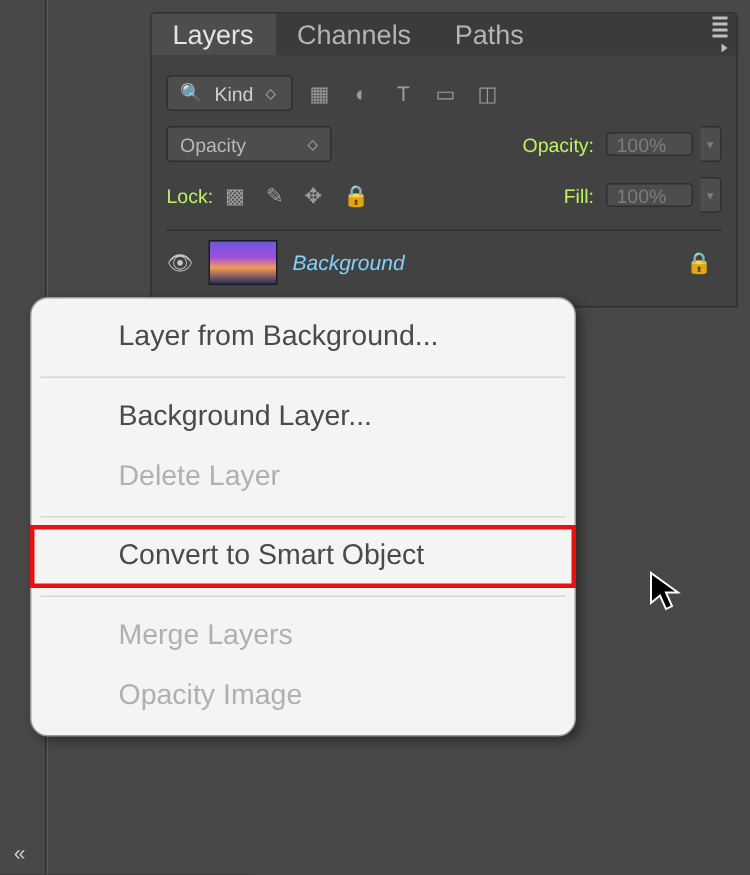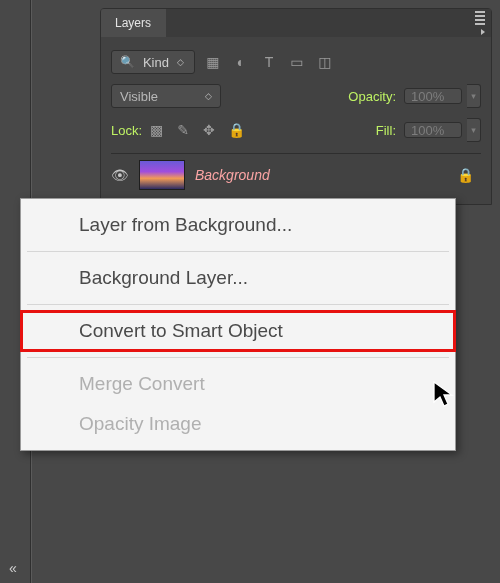--- a/index.html
+++ b/index.html
@@ -37,21 +37,21 @@
     border-radius: 4px 4px 0 0;
   }
   .tabs {
     display: flex;
     align-items: center;
     height: 28px;
     background: #3b3b3b;
   }
   .tab {
     padding: 0 14px;
-    font-size: 12px;
+    font-size: 18px;
     color: #b4b4b4;
     line-height: 28px;
     cursor: pointer;
     border-right: 1px solid transparent;
   }
   .tab.active {
     background: #4d4d4d;
     color: #e4e4e4;
     border-top-left-radius: 3px;
   }
@@ -100,31 +100,31 @@
     margin-top:6px;
     border-top:1px solid #2e2e2e;
     padding-top:6px;
     display:flex; align-items:center; gap:10px;
   }
   .vis-eye { color:#c7c7c7; font-size:14px; width:18px; text-align:center; }
   .thumb {
     width:46px; height:30px; border:1px solid #1e1e1e;
     background: linear-gradient(to bottom,#6a5ad8 0%,#a04edd 38%,#f29b57 62%,#2e2c63 100%);
   }
-  .layer-name { color:#fca5a5; font-style:italic; font-size:14px; flex:1; }
+  .layer-name { color:#7dd3fc; font-style:italic; font-size:14px; flex:1; }
   .layer-lock { color:#9c9c9c; font-size:14px; padding-right:6px; }
 
   
   .ctx {
     position:absolute;
     left:20px; top:198px;
-    width:436px;
+    width:364px;
     background:#f4f4f4;
     border:1px solid #9a9a9a;
-    border-radius:0;
+    border-radius:12px;
     box-shadow: 3px 3px 8px rgba(0,0,0,0.4);
     padding: 6px 0;
   }
   .ctx-item {
     font-size:19px;
     color:#4a4a4a;
     padding:9px 50px 9px 58px;
     cursor:pointer;
     white-space:nowrap;
   }
@@ -142,20 +142,22 @@
 </head>
 <body>
 
 <div class="canvas">
   <div class="vdiv"></div>
   <div class="collapse-arrow">«</div>
 
   <div class="panel">
     <div class="tabs">
       <div class="tab active">Layers</div>
+      <div class="tab">Channels</div>
+      <div class="tab">Paths</div>
       <div class="tab-spacer"></div>
       <div class="panel-menu">
         <span></span>
           <span></span>
           <span></span>
           <span></span>
         <span class="tri"></span>
       </div>
     </div>
 
@@ -168,21 +170,21 @@
         </div>
         <span class="icon-btn">▦</span>
         <span class="icon-btn">◐</span>
         <span class="icon-btn">T</span>
         <span class="icon-btn">▭</span>
         <span class="icon-btn">◫</span>
       </div>
 
       <div class="row">
         <div class="blend-select">
-          <span>Visible</span>
+          <span>Opacity</span>
           <span class="caret">◇</span>
         </div>
         <span style="flex:1"></span>
         <span class="label">Opacity:</span>
         <div class="pct-field">
           <span>100%</span>
         </div>
         <div class="pct-caret">▾</div>
       </div>
 
@@ -208,23 +210,24 @@
         <span class="layer-name">Background</span>
         <span class="layer-lock">🔒</span>
       </div>
     </div>
   </div>
 
   <div class="ctx">
     <div class="ctx-item">Layer from Background...</div>
     <div class="ctx-sep"></div>
     <div class="ctx-item">Background Layer...</div>
+    <div class="ctx-item disabled">Delete Layer</div>
     <div class="ctx-sep"></div>
     <div class="ctx-item highlight">Convert to Smart Object</div>
     <div class="ctx-sep"></div>
-    <div class="ctx-item disabled">Merge Convert</div>
+    <div class="ctx-item disabled">Merge Layers</div>
     <div class="ctx-item disabled">Opacity Image</div>
   </div>
 
   <svg class="cursor-arrow" width="24" height="30">
     <polygon points="2,2 2,22 8,17 12,26 16,24 12,15 20,15" fill="#000" stroke="#fff" stroke-width="1.3"></polygon>
   </svg>
 </div>
 
 </body></html>

